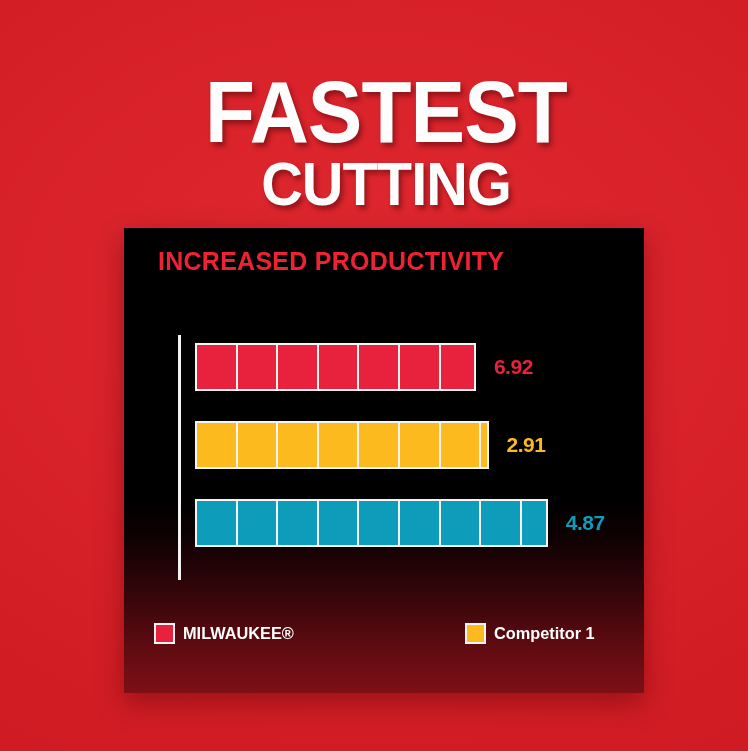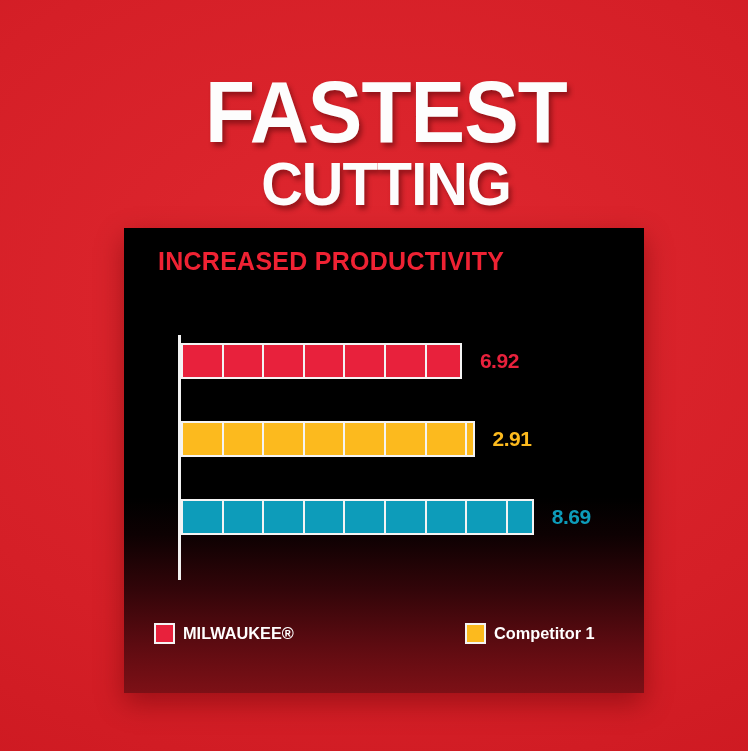--- a/index.html
+++ b/index.html
@@ -97,22 +97,22 @@
     position: absolute;
     left: 0;
     top: 0;
     width: 3px;
     height: 245px;
     background: #f2f2f2;
   }
 
   .bar-row {
     position: absolute;
-    left: 3px;
-    height: 36px;
+    left: 17px;
+    height: 48px;
   }
   .bar {
     position: absolute;
     left: 0;
     top: 0;
     height: 100%;
     box-sizing: border-box;
     border: 2px solid #f4f4f4;
     display: flex;
   }
@@ -214,21 +214,21 @@
               <div class="seg" style="width: 40.6px;"></div>
               <div class="seg" style="width: 40.6px;"></div>
               <div class="seg" style="width: 40.6px;"></div>
               <div class="seg" style="width: 40.6px;"></div>
               <div class="seg" style="width: 40.6px;"></div>
               <div class="seg" style="width: 40.6px;"></div>
               <div class="seg" style="width: 40.6px;"></div>
               <div class="seg" style="width: 40.6px;"></div>
               <div class="seg" style="width: 28.014px;"></div>
             </div>
-            <div class="bar-value" style="left: 370.814px; color: rgb(13, 156, 186);">8.69</div>
+            <div class="bar-value" style="left: 370.814px; color: rgb(13, 156, 186);">4.87</div>
           </div>
         </div>
     </div>
 
     <div id="legend">
         <div class="legend-item">
           <span class="legend-swatch" style="background: rgb(232, 33, 60);"></span>
           <span class="legend-label">MILWAUKEE®</span>
         </div>
         <div class="legend-item">

